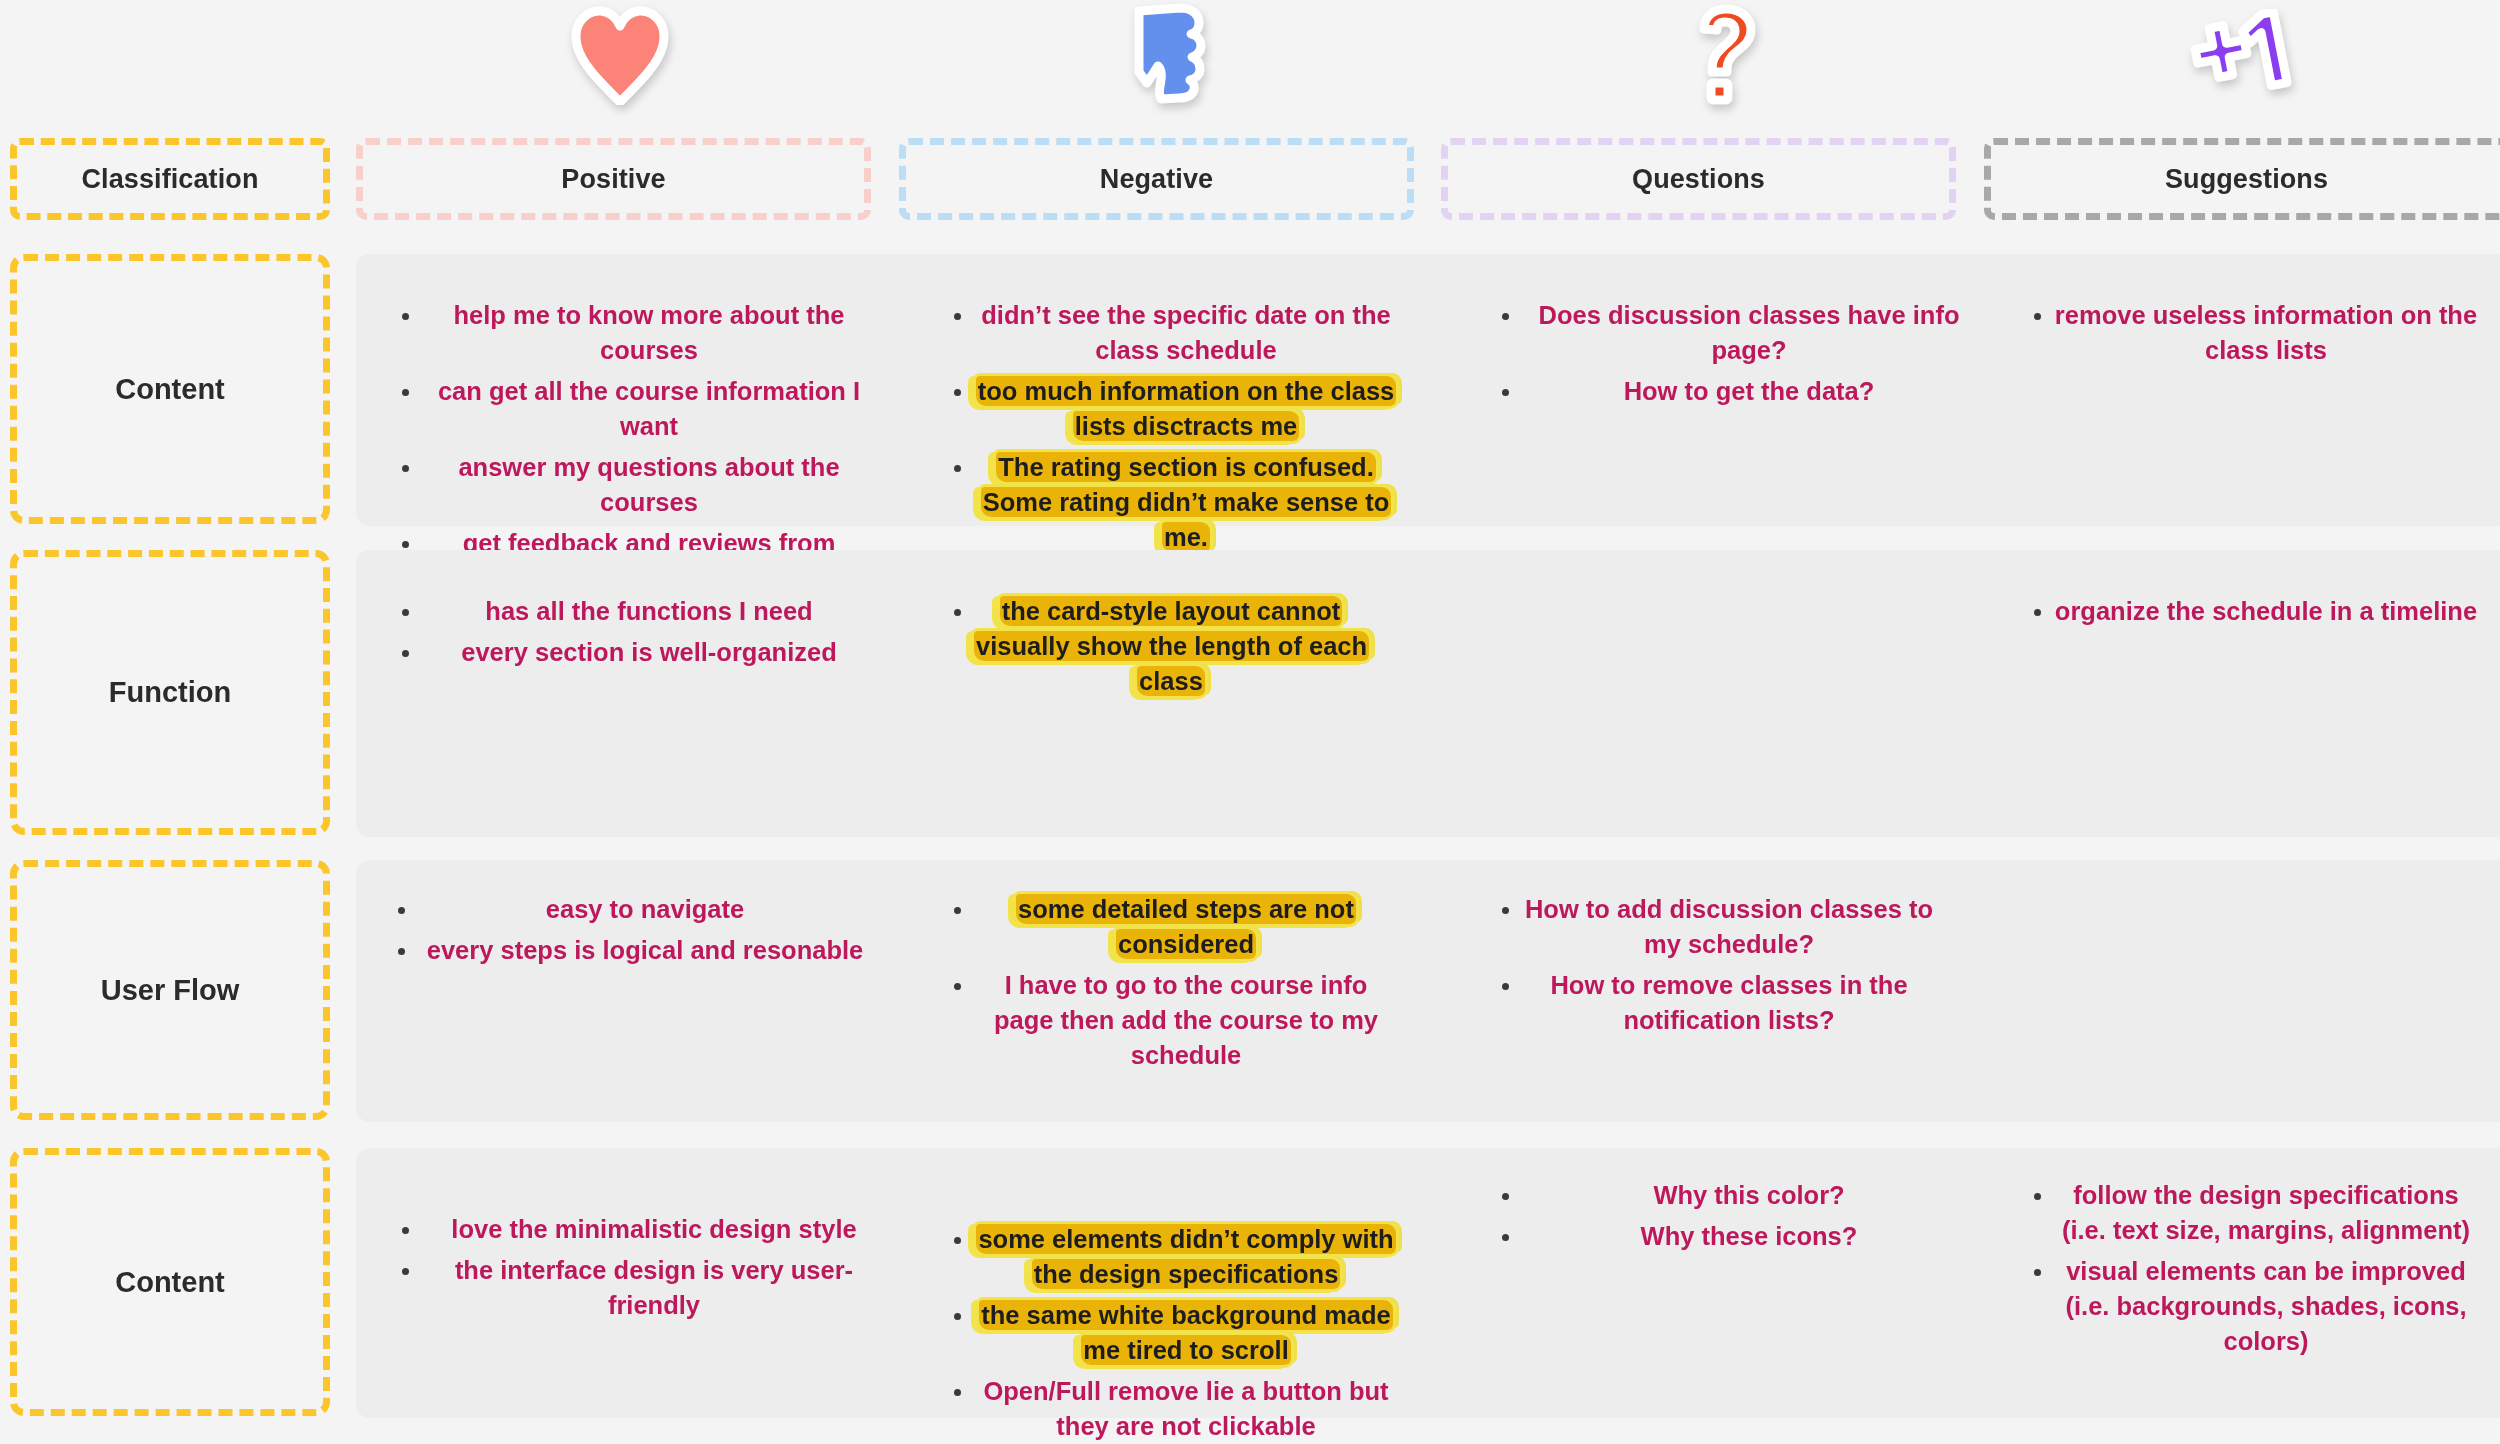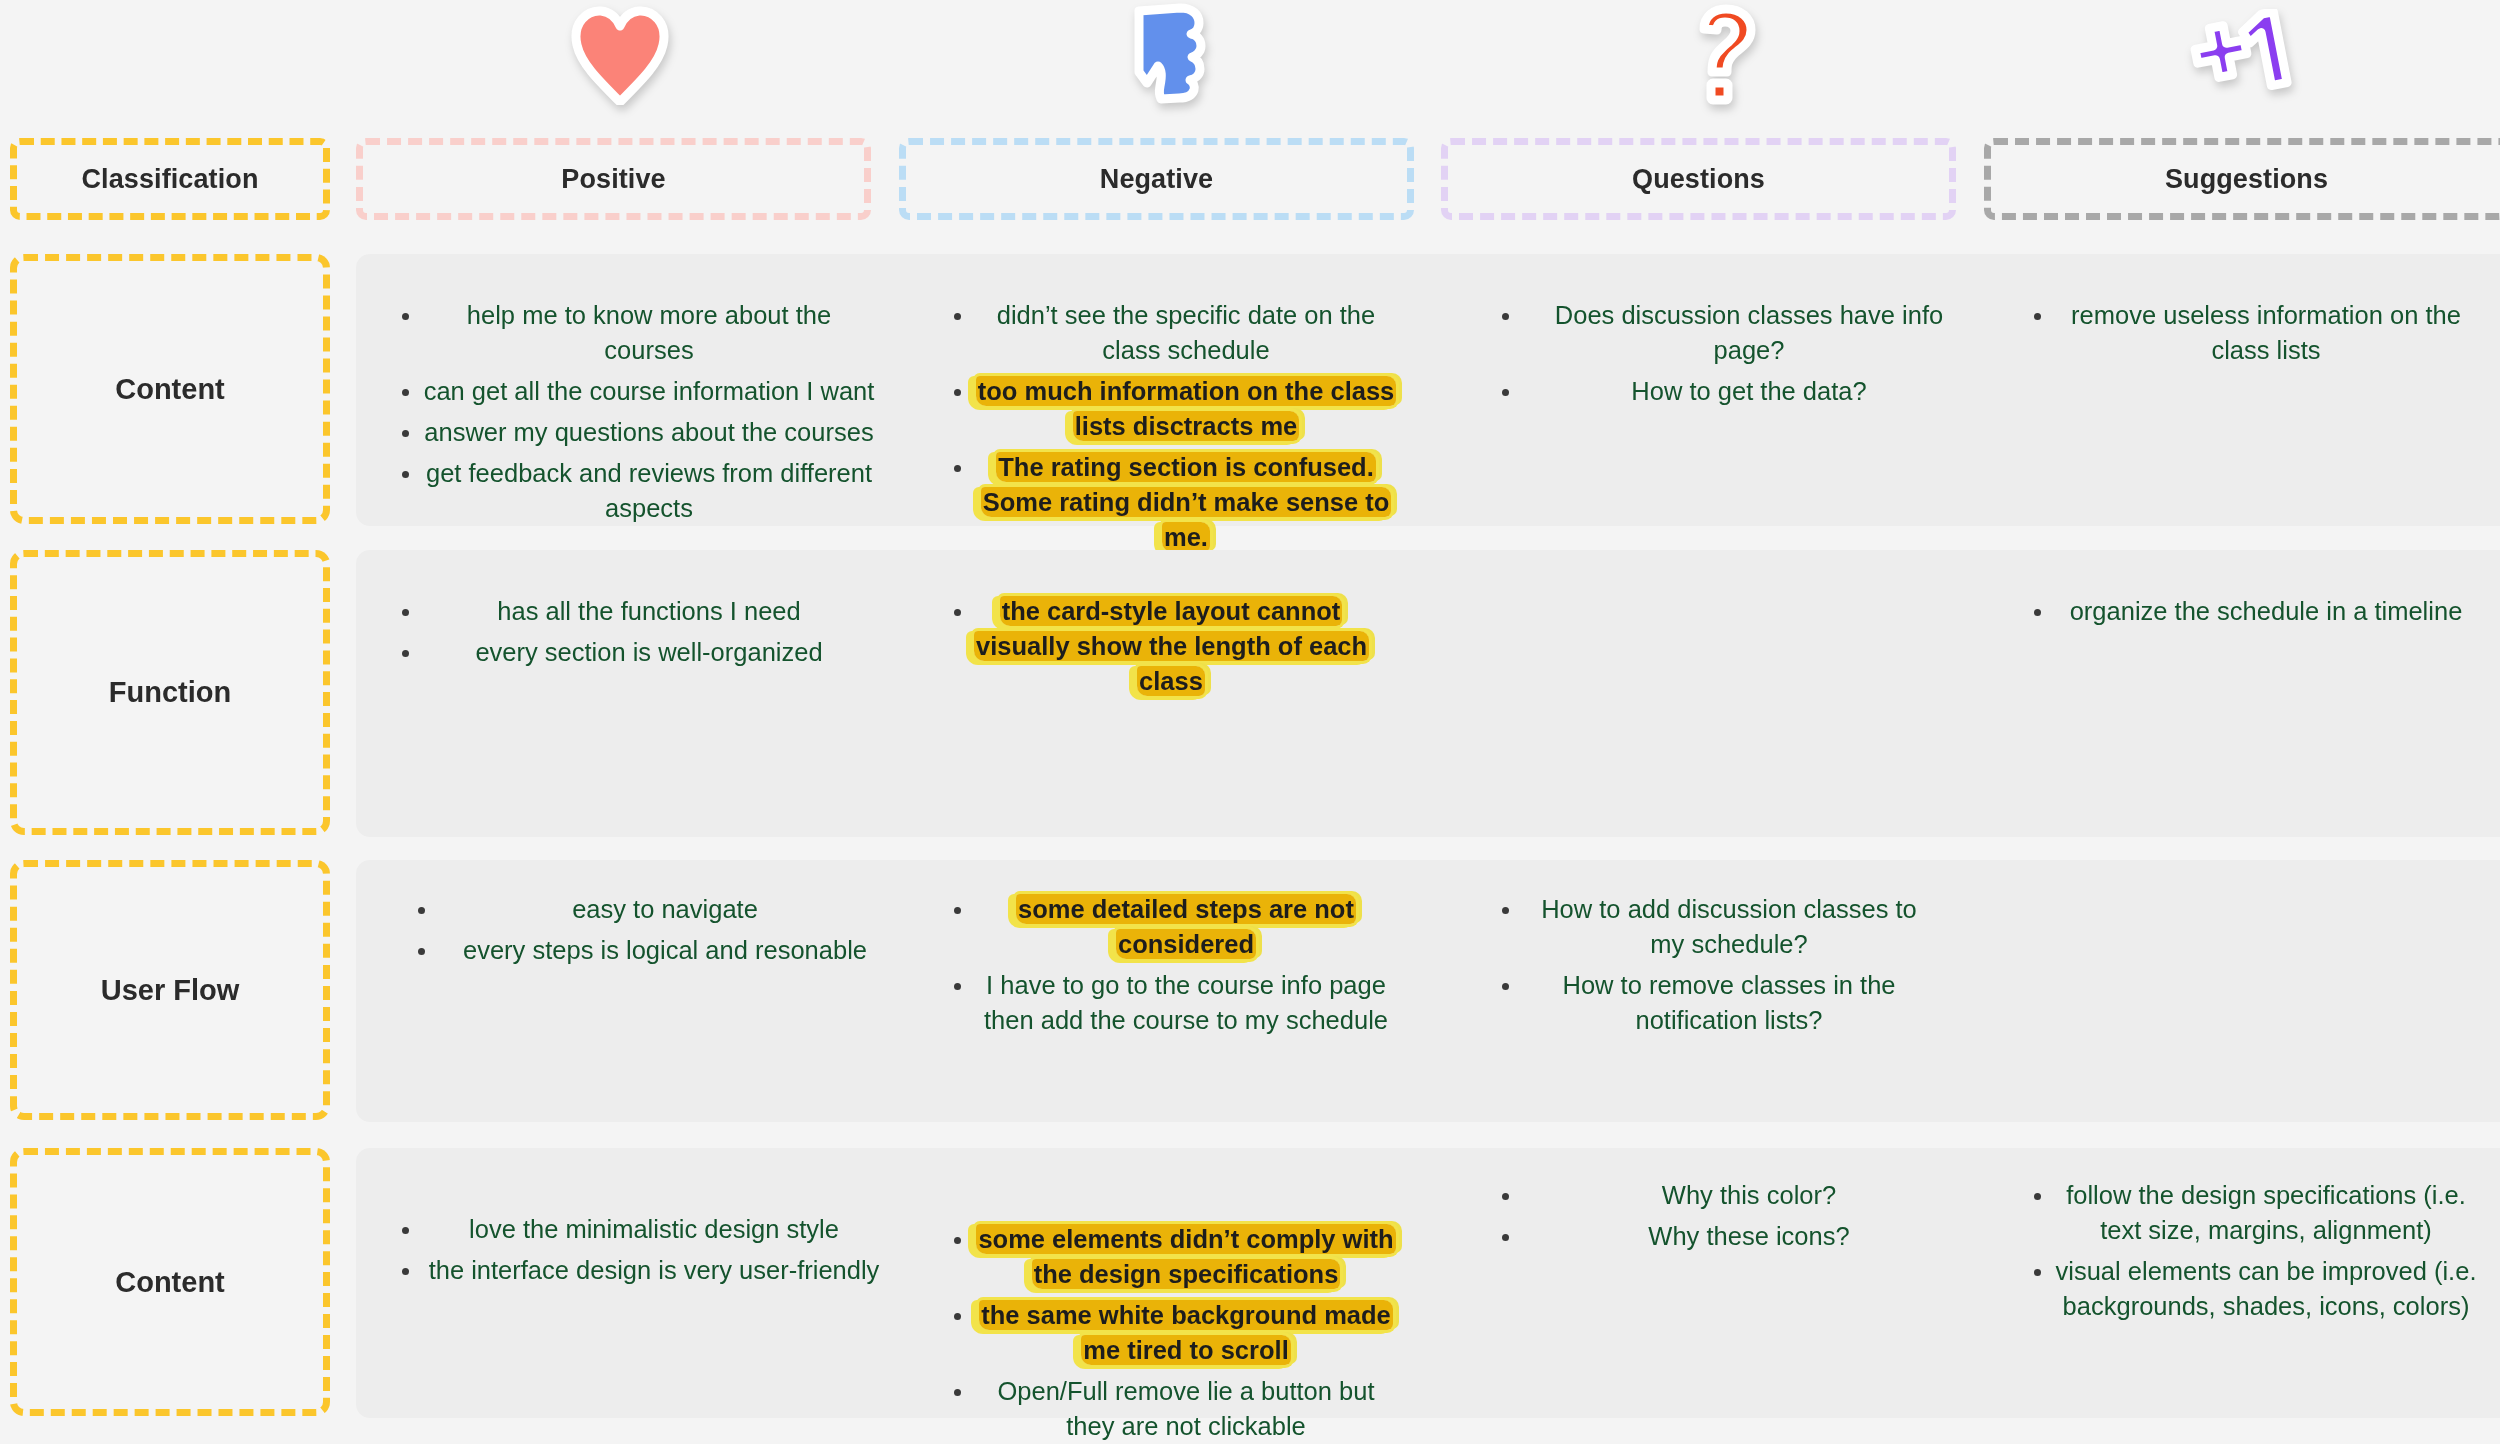--- a/index.html
+++ b/index.html
@@ -57,22 +57,23 @@
   }
   ul.bullets {
     list-style: none;
     padding: 0; margin: 0;
   }
   ul.bullets li {
     position: relative;
     padding-left: 26px;
     font-size: 25.5px;
     line-height: 35px;
-    color: #14532d;
+    color: #be185d;
     margin-bottom: 6px;
+    font-weight: bold;
   }
   ul.bullets li::before {
     content: "";
     position: absolute;
     left: 6px; top: 15px;
     width: 7px; height: 7px;
     border-radius: 50%;
     background: #3a3a3a;
   }
   ul.bullets li.hl {
@@ -200,21 +201,21 @@
       <ul class="bullets">
           <li><span class="txt">organize the schedule in a timeline</span></li>
         </ul>
     </div>
   </div>
 
   <div class="rowlabel" style="top:860px;height:260px;">
     <span>User Flow</span>
   </div>
   <div class="panel" style="left:356px;top:860px;width:2160px;height:262px;">
-    <div class="cell" style="left:56px;top:32px;width:480px;">
+    <div class="cell" style="left:36px;top:32px;width:480px;">
       <ul class="bullets">
           <li><span class="txt">easy to navigate</span></li>
           <li><span class="txt">every steps is logical and resonable</span></li>
         </ul>
     </div>
     <div class="cell" style="left:592px;top:32px;width:450px;">
       <ul class="bullets">
           <li class="hl"><span class="txt">some detailed steps are not considered</span></li>
           <li><span class="txt">I have to go to the course info page then add the course to my schedule</span></li>
         </ul>

